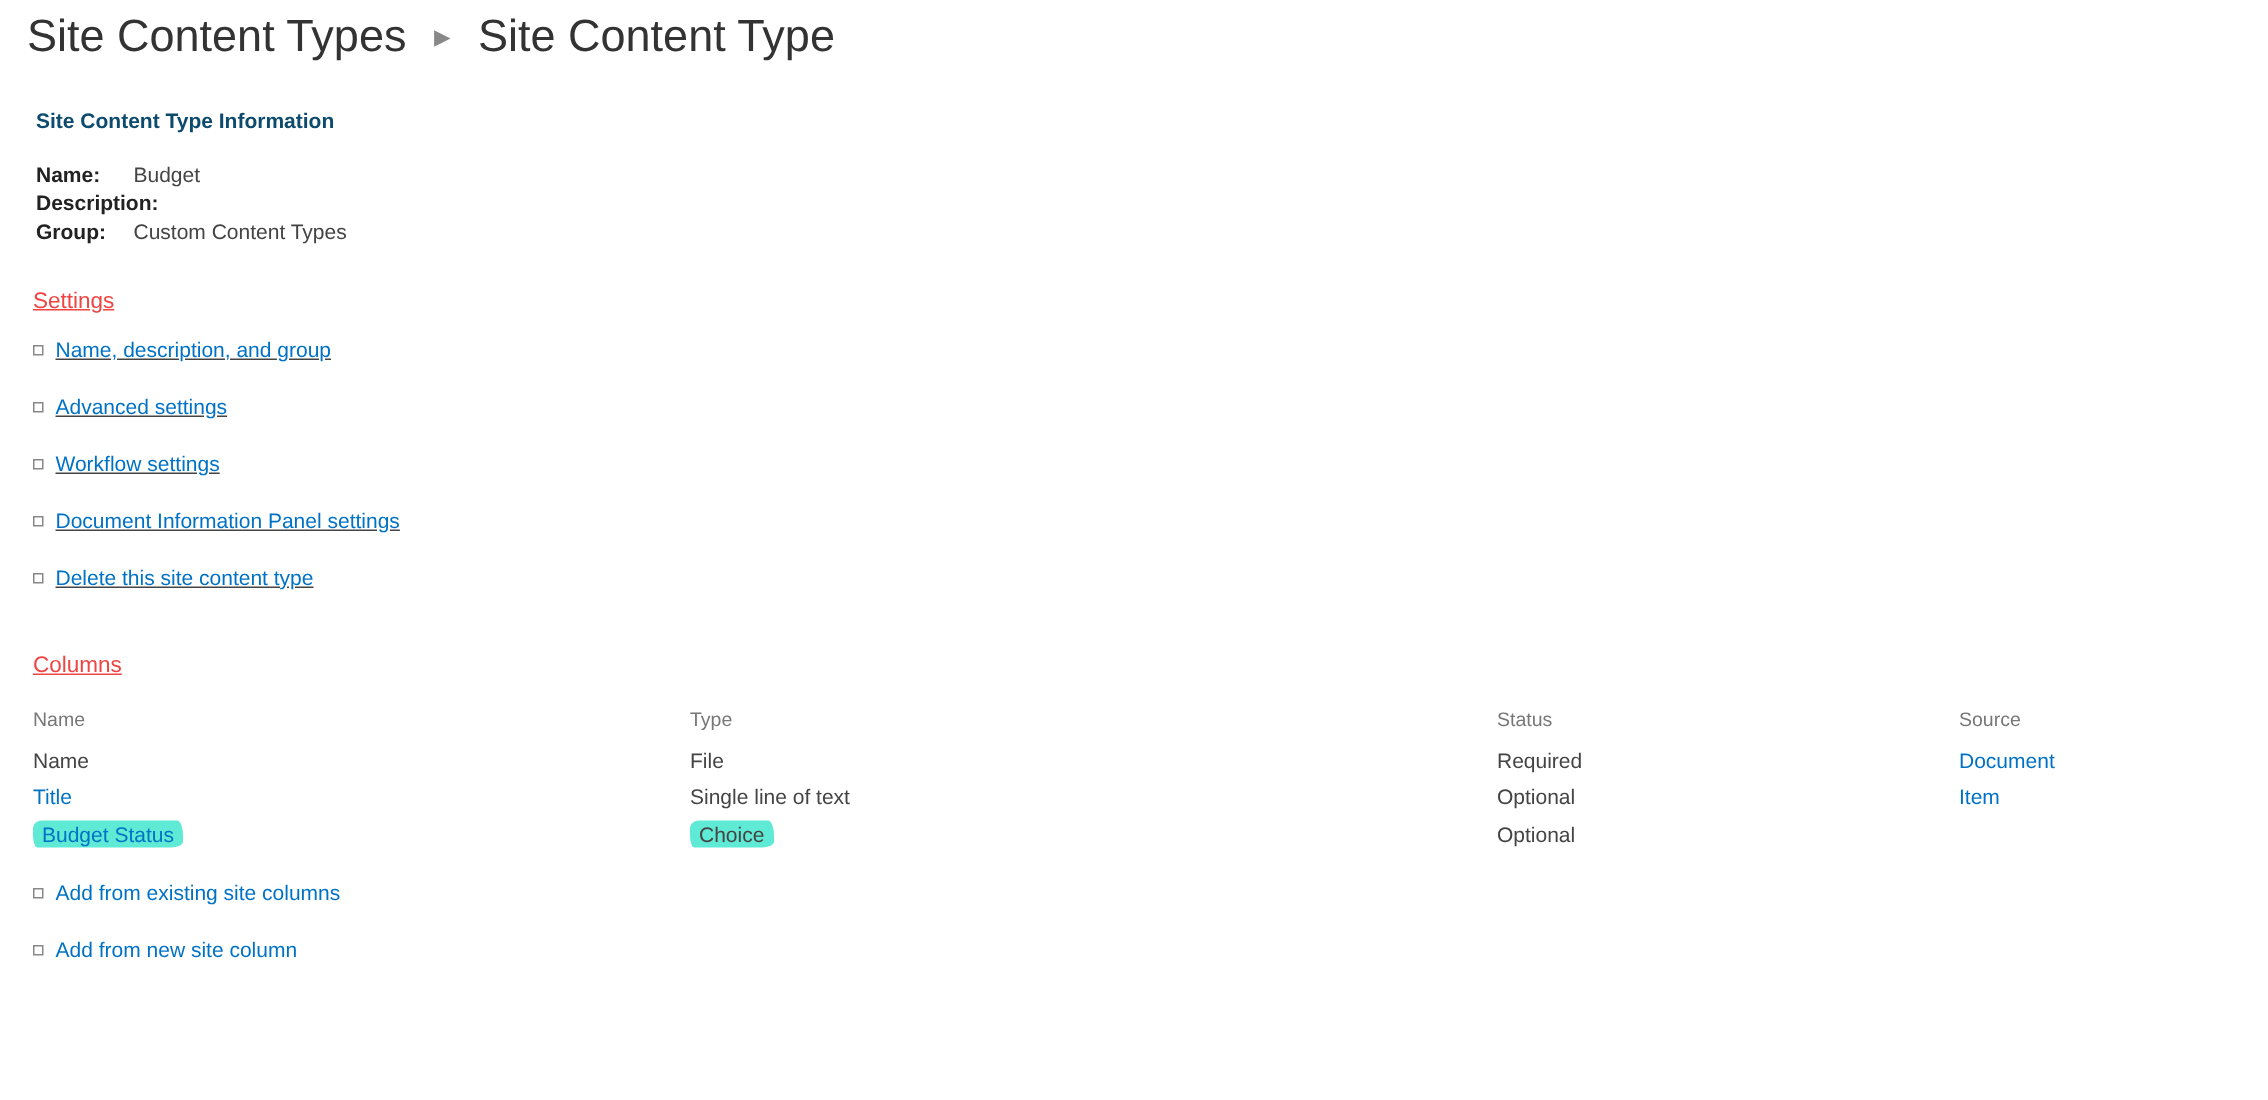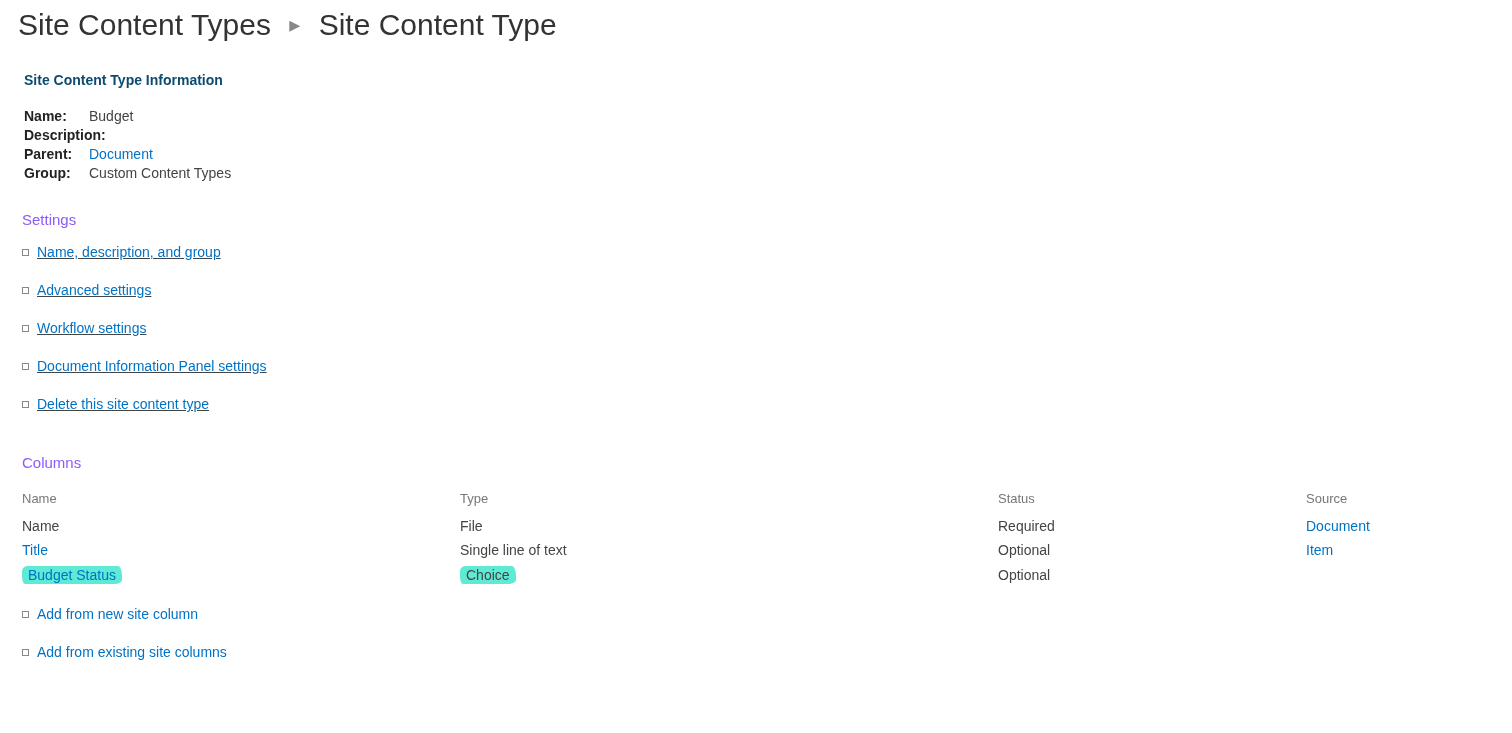--- a/index.html
+++ b/index.html
@@ -46,22 +46,23 @@
   .info-label {
     width: 65px;
     font-weight: bold;
     color: #222;
   }
   .info-value {
     color: #444;
   }
   .section-heading {
     font-size: 15px;
-    color: #8b5cf6;
+    color: #ef4444;
     margin: 10px 0 16px 4px;
+    text-decoration: underline;
   }
   .bullet-list {
     list-style: none;
     padding: 0;
     margin: 0 0 42px 4px;
     text-decoration: underline;
   }
   .bullet-list li {
     margin: 0 0 22px 0;
     display: flex;
@@ -132,24 +133,20 @@
 
   <div class="section-info">
     <div class="section-info-title">Site Content Type Information</div>
     <div class="info-row">
       <div class="info-label">Name:</div>
       <div class="info-value">Budget</div>
     </div>
     <div class="info-row">
       <div class="info-label">Description:</div>
       <div class="info-value"></div>
-    </div>
-    <div class="info-row">
-      <div class="info-label">Parent:</div>
-      <div class="info-value"><a href="#" class="splink">Document</a></div>
     </div>
     <div class="info-row">
       <div class="info-label">Group:</div>
       <div class="info-value">Custom Content Types</div>
     </div>
   </div>
 
   <div class="section-heading">Settings</div>
 
   <ul class="bullet-list" id="settings-links">
@@ -204,21 +201,21 @@
           <td><span class="hl"><span>Choice</span></span></td>
           <td>Optional</td>
           <td></td>
         </tr>
       </tbody>
   </table>
 
   <ul class="action-list" id="column-actions">
       <li>
         <span class="sq-bullet"></span>
+        <a href="#" class="splink">Add from existing site columns</a>
+      </li>
+      <li>
+        <span class="sq-bullet"></span>
         <a href="#" class="splink">Add from new site column</a>
       </li>
-      <li>
-        <span class="sq-bullet"></span>
-        <a href="#" class="splink">Add from existing site columns</a>
-      </li>
     </ul>
 
 </div>
 
 </body></html>

